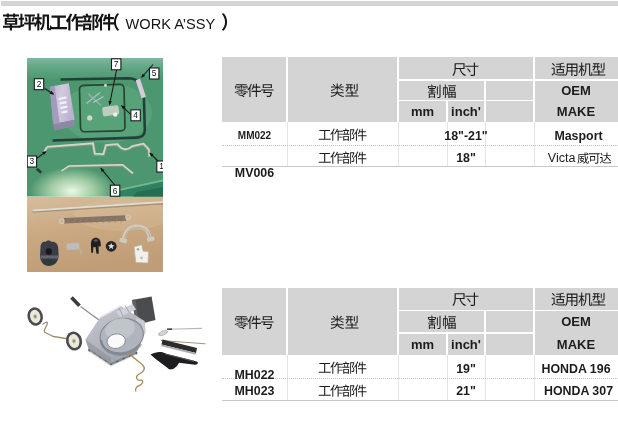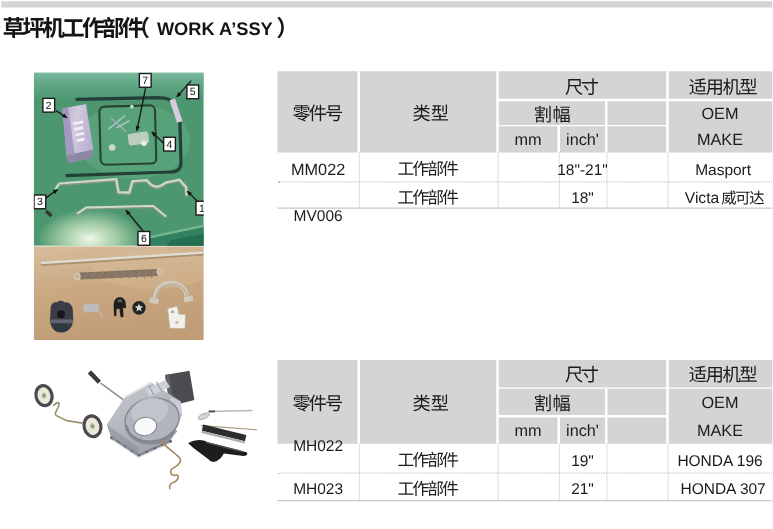--- a/index.html
+++ b/index.html
@@ -1,18 +1,18 @@
 <!DOCTYPE html>
 <html><head><meta charset="utf-8"><style>
 
 html,body{margin:0;padding:0;background:#fff;}
 body{width:618px;height:423px;position:relative;overflow:hidden;
  font-family:"Liberation Sans",sans-serif;}
 .abs{position:absolute;}
-.cell{position:absolute;display:flex;align-items:center;justify-content:center;}
+.cell{position:absolute;display:flex;align-items:center;justify-content:center;font-weight:bold;}
 .lat{font-family:"Liberation Sans",sans-serif;color:#1c1c1c;}
 
 </style></head><body>
 <svg width="0" height="0" style="position:absolute">
     <defs>
       <path id="r8349" d="M244 399H754V311H244ZM244 542H754V456H244ZM172 602V251H459V154H56V86H459V-78H534V86H947V154H534V251H830V602ZM62 766V698H291V621H364V698H634V621H707V698H941V766H707V840H634V766H364V840H291V766Z"></path>
       <path id="r576a" d="M830 666C816 591 786 480 761 413L818 397C846 461 877 565 902 650ZM404 645C430 566 454 464 460 397L525 414C517 481 494 582 464 661ZM366 789V718H610V349H336V277H610V-79H685V277H960V349H685V718H933V789ZM35 152 62 77C144 110 249 152 349 195L337 262L230 222V528H327V599H230V828H161V599H51V528H161V196Z"></path>
       <path id="r673a" d="M498 783V462C498 307 484 108 349 -32C366 -41 395 -66 406 -80C550 68 571 295 571 462V712H759V68C759 -18 765 -36 782 -51C797 -64 819 -70 839 -70C852 -70 875 -70 890 -70C911 -70 929 -66 943 -56C958 -46 966 -29 971 0C975 25 979 99 979 156C960 162 937 174 922 188C921 121 920 68 917 45C916 22 913 13 907 7C903 2 895 0 887 0C877 0 865 0 858 0C850 0 845 2 840 6C835 10 833 29 833 62V783ZM218 840V626H52V554H208C172 415 99 259 28 175C40 157 59 127 67 107C123 176 177 289 218 406V-79H291V380C330 330 377 268 397 234L444 296C421 322 326 429 291 464V554H439V626H291V840Z"></path>
       <path id="r5de5" d="M52 72V-3H951V72H539V650H900V727H104V650H456V72Z"></path>
       <path id="r4f5c" d="M526 828C476 681 395 536 305 442C322 430 351 404 363 391C414 447 463 520 506 601H575V-79H651V164H952V235H651V387H939V456H651V601H962V673H542C563 717 582 763 598 809ZM285 836C229 684 135 534 36 437C50 420 72 379 80 362C114 397 147 437 179 481V-78H254V599C293 667 329 741 357 814Z"></path>
@@ -58,21 +58,21 @@
       </g>
     </svg>
   </div>
 <div class="abs" style="left:102.1px;top:13.2px">
     <svg width="18.00" height="18" viewBox="0 -880 1000 1000" style="display:block;overflow:visible" fill="#141414">
       <g transform="scale(1,-1)">
         <use href="#bff08" x="0"></use>
       </g>
     </svg>
   </div>
-<div class="abs lat" style="left:125.5px;top:15.8px;font-size:14.6px;font-weight:bold;color:#141414">WORK A’SSY</div>
+<div class="abs lat" style="left:125.5px;top:15.8px;font-size:14.6px;font-weight:normal;color:#141414">WORK A’SSY</div>
 <div class="abs" style="left:221.2px;top:13.2px">
     <svg width="18.00" height="18" viewBox="0 -880 1000 1000" style="display:block;overflow:visible" fill="#141414">
       <g transform="scale(1,-1)">
         <use href="#bff09" x="0"></use>
       </g>
     </svg>
   </div>
 <div class="abs" style="left:222px;top:57px;width:396px;height:65.0px;background:#d4d4d4"></div>
 <div class="abs" style="left:286.25px;top:57px;width:1.5px;height:65.0px;background:#fff"></div>
 <div class="abs" style="left:397.25px;top:57px;width:1.5px;height:65.0px;background:#fff"></div>
@@ -128,21 +128,21 @@
 <div class="cell lat" style="left:534px;top:100.5px;width:84px;height:21.5px;font-size:13px">MAKE</div>
 <div class="cell lat" style="left:398px;top:100.5px;width:49px;height:21.5px;font-size:13px">mm</div>
 <div class="cell lat" style="left:447px;top:100.5px;width:38px;height:21.5px;font-size:13px">inch'</div>
 <div class="abs" style="left:286.50px;top:122.0px;width:1px;height:44.5px;background:#e4e4e4"></div>
 <div class="abs" style="left:397.50px;top:122.0px;width:1px;height:44.5px;background:#e4e4e4"></div>
 <div class="abs" style="left:446.50px;top:122.0px;width:1px;height:44.5px;background:#e4e4e4"></div>
 <div class="abs" style="left:484.50px;top:122.0px;width:1px;height:44.5px;background:#e4e4e4"></div>
 <div class="abs" style="left:533.50px;top:122.0px;width:1px;height:44.5px;background:#e4e4e4"></div>
 <div class="abs" style="left:222px;top:144.50px;width:396px;height:0;border-top:1px dotted #c4c4c4"></div>
 <div class="abs" style="left:222px;top:166.00px;width:396px;height:1px;background:#c9c9c9"></div>
-<div class="cell lat" style="left:222px;top:122.0px;width:65px;height:23.0px;font-size:13px;padding-top:4px;box-sizing:border-box">MM022</div>
+<div class="cell lat" style="left:222px;top:122.0px;width:65px;height:23.0px;font-size:10px;padding-top:4px;box-sizing:border-box">MM022</div>
 <div class="abs" style="left:317.9px;top:128.3px">
     <svg width="49.10" height="13.4" viewBox="0 -880 3664 1000" style="display:block;overflow:visible" fill="#1c1c1c">
       <g transform="scale(1,-1)">
         <use href="#r5de5" x="0"></use>
         <use href="#r4f5c" x="888"></use>
         <use href="#r90e8" x="1776"></use>
         <use href="#r4ef6" x="2664"></use>
       </g>
     </svg>
   </div>
@@ -225,21 +225,21 @@
 <div class="cell lat" style="left:534px;top:333.0px;width:84px;height:22.0px;font-size:13px">MAKE</div>
 <div class="cell lat" style="left:398px;top:333.0px;width:49px;height:22.0px;font-size:13px">mm</div>
 <div class="cell lat" style="left:447px;top:333.0px;width:38px;height:22.0px;font-size:13px">inch'</div>
 <div class="abs" style="left:286.50px;top:355.0px;width:1px;height:45.0px;background:#e4e4e4"></div>
 <div class="abs" style="left:397.50px;top:355.0px;width:1px;height:45.0px;background:#e4e4e4"></div>
 <div class="abs" style="left:446.50px;top:355.0px;width:1px;height:45.0px;background:#e4e4e4"></div>
 <div class="abs" style="left:484.50px;top:355.0px;width:1px;height:45.0px;background:#e4e4e4"></div>
 <div class="abs" style="left:533.50px;top:355.0px;width:1px;height:45.0px;background:#e4e4e4"></div>
 <div class="abs" style="left:222px;top:377.50px;width:396px;height:0;border-top:1px dotted #c4c4c4"></div>
 <div class="abs" style="left:222px;top:399.50px;width:396px;height:1px;background:#c9c9c9"></div>
-<div class="cell lat" style="left:222px;top:337px;width:65px;height:23.0px;font-size:12.4px;padding-top:16px;box-sizing:border-box">MH022</div>
+<div class="cell lat" style="left:222px;top:355.0px;width:65px;height:23.0px;font-size:12.4px;padding-top:16px;box-sizing:border-box">MH022</div>
 <div class="abs" style="left:317.9px;top:361.3px">
     <svg width="49.10" height="13.4" viewBox="0 -880 3664 1000" style="display:block;overflow:visible" fill="#1c1c1c">
       <g transform="scale(1,-1)">
         <use href="#r5de5" x="0"></use>
         <use href="#r4f5c" x="888"></use>
         <use href="#r90e8" x="1776"></use>
         <use href="#r4ef6" x="2664"></use>
       </g>
     </svg>
   </div>

